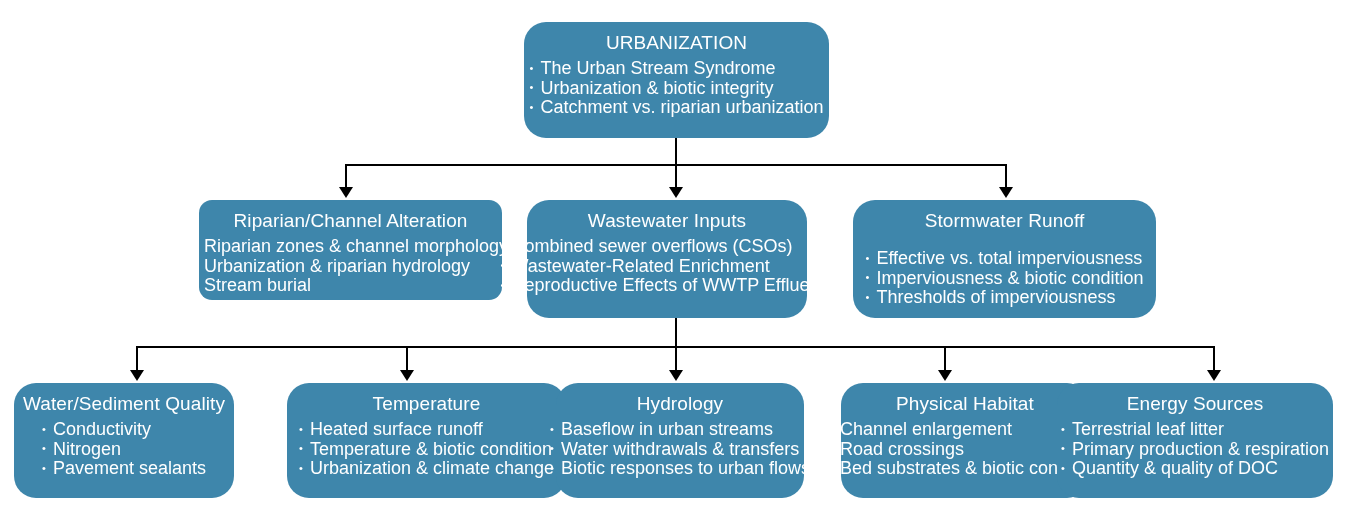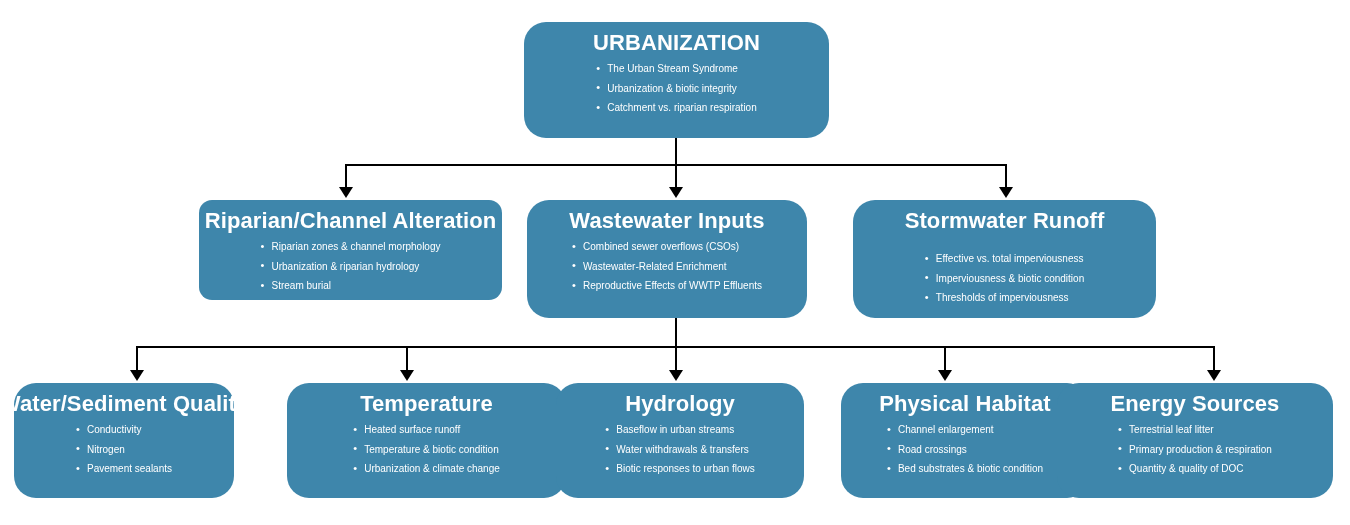--- a/index.html
+++ b/index.html
@@ -24,35 +24,35 @@
     background: #3E86AB;
     border-radius: 22px;
     box-sizing: border-box;
     color: #ffffff;
     padding: 10px 6px 10px 6px;
     display: flex;
     flex-direction: column;
     align-items: center;
   }
   .node-title {
-    font-size: 22px;
+    font-size: 19px;
     line-height: 22px;
-    font-weight: 700;
+    font-weight: 400;
     margin-bottom: 5px;
     white-space: nowrap;
     letter-spacing: 0.1px;
   }
   .node-list {
     list-style: none;
     margin: 0;
     padding: 0;
     align-self: center;
   }
   .node-list li {
-    font-size: 10px;
+    font-size: 18px;
     line-height: 19.5px;
     text-align: left;
     white-space: nowrap;
     position: relative;
     padding-left: 11px;
   }
   .node-list li::before {
     content: "\2022";
     position: absolute;
     left: 0;
@@ -81,21 +81,21 @@
 </head>
 <body>
 
 <div id="canvas">
 
   <div class="node" style="left:524px; top:22px; width:305px; height:116px;">
     <div class="node-title">URBANIZATION</div>
     <ul class="node-list">
       <li>The Urban Stream Syndrome</li>
       <li>Urbanization &amp; biotic integrity</li>
-      <li>Catchment vs. riparian respiration</li>
+      <li>Catchment vs. riparian urbanization</li>
     </ul>
   </div>
 
   <div class="conn v-line" style="left:675px; top:138px; width:2px; height:27px;"></div>
   <div class="conn h-line" style="left:345px; top:164px; width:662px; height:2px;"></div>
 
   <div class="conn v-line" style="left:345px; top:164px; width:2px; height:24px;"></div>
   <div class="arrow-head" style="left:339px; top:187px;"></div>
 
   <div class="conn v-line" style="left:675px; top:164px; width:2px; height:24px;"></div>

